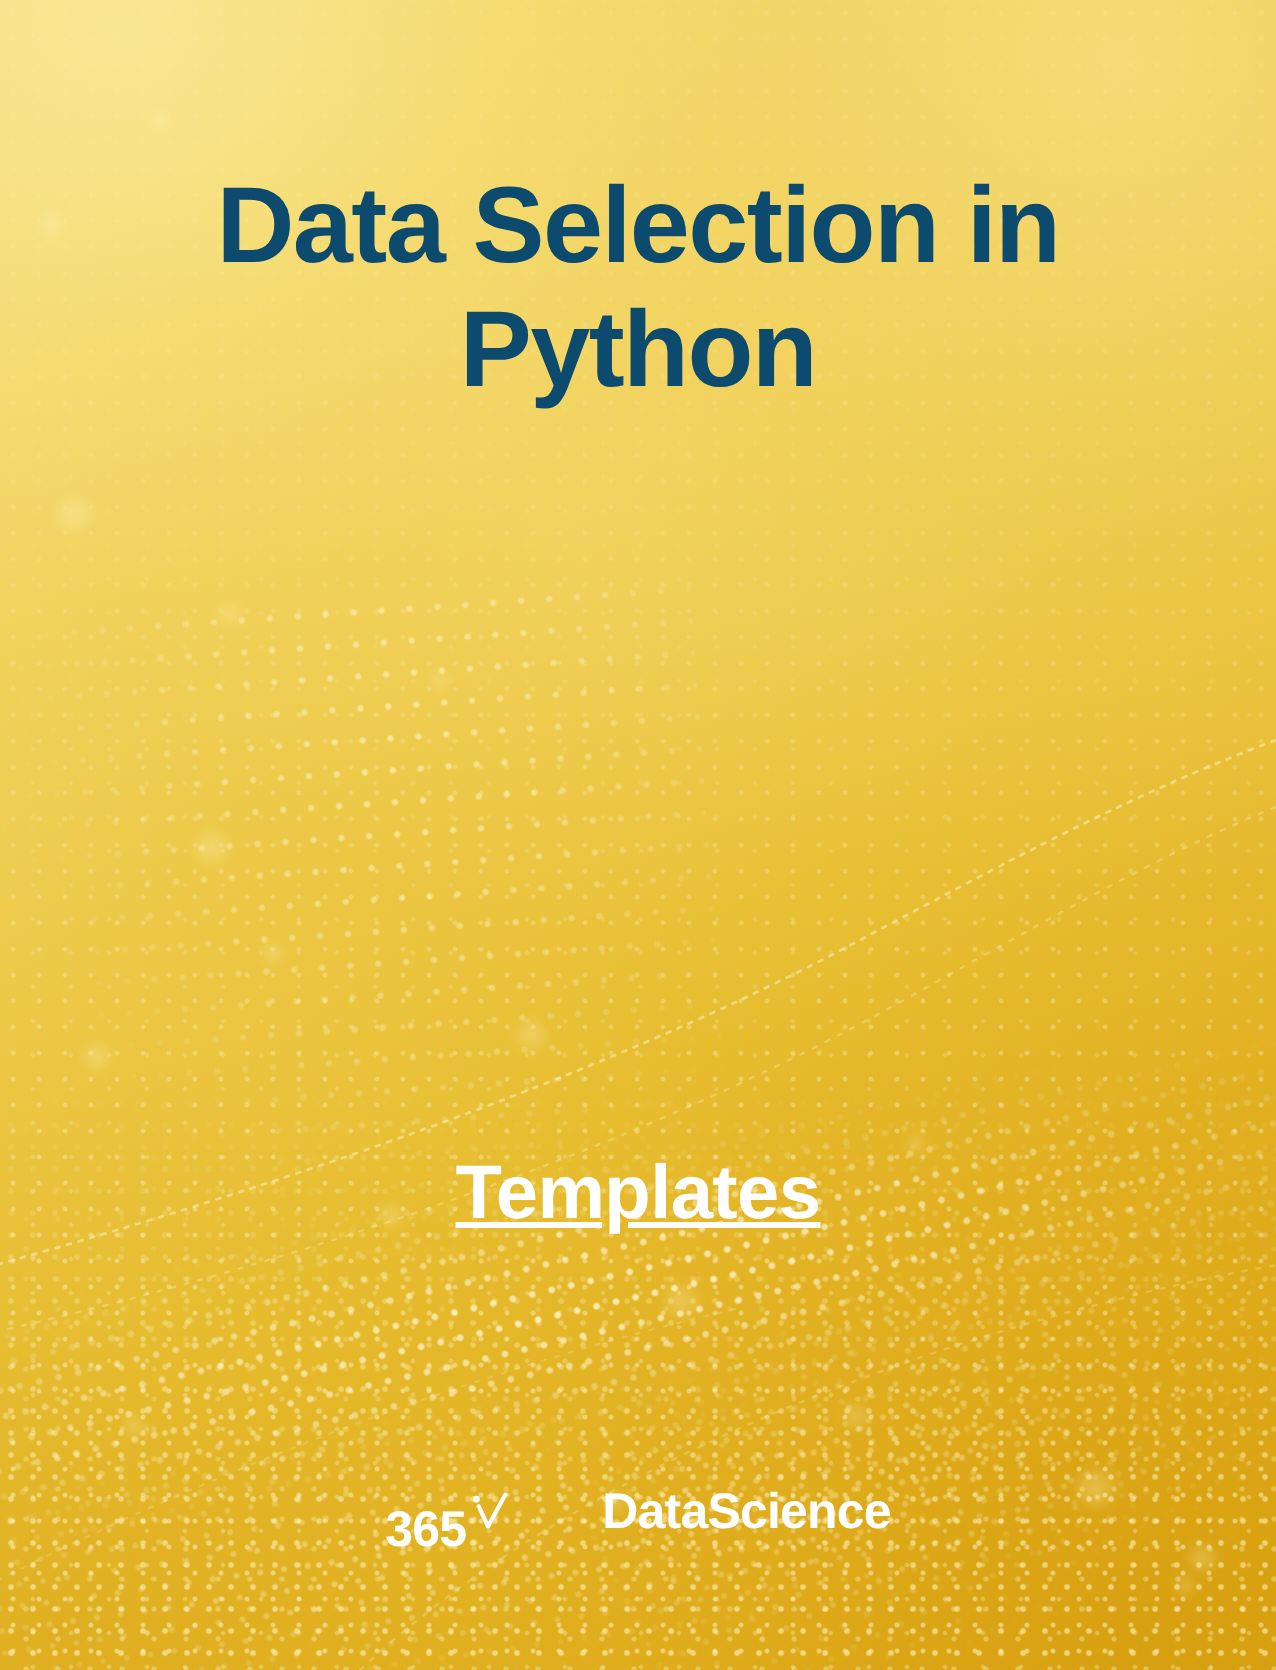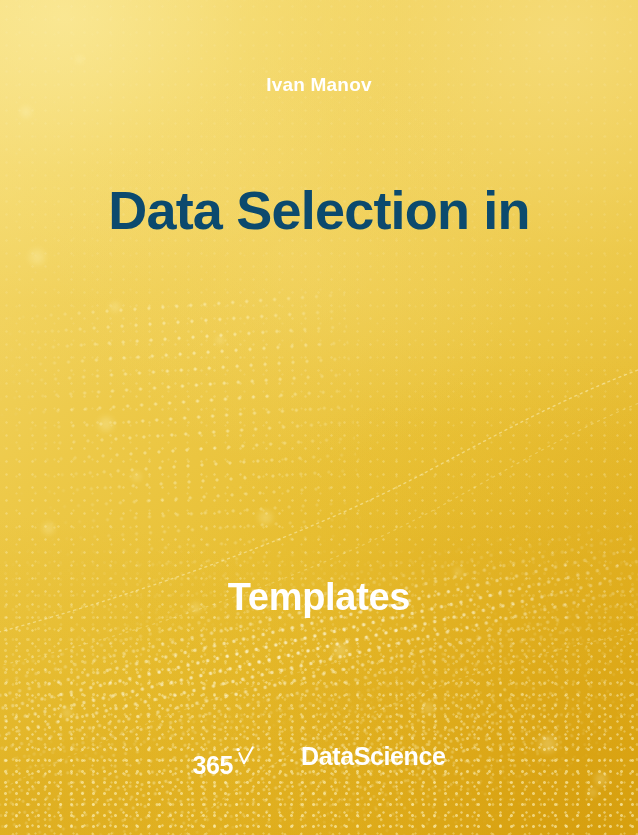--- a/index.html
+++ b/index.html
@@ -237,20 +237,21 @@
   .subtitle {
     position: absolute;
     top: 576px;
     left: 0;
     right: 0;
     text-align: center;
     font-size: 38px;
     font-weight: 600;
     letter-spacing: -0.3px;
     color: #ffffff;
+    text-decoration: underline;
   }
 
   
   .logo {
     position: absolute;
     top: 734px;
     left: 0;
     right: 0;
     display: flex;
     align-items: center;
@@ -321,24 +322,24 @@
     <div class="bokeh" style="left:536px; top:732px; width:24px; height:24px; opacity:.44;"></div>
     <div class="bokeh" style="left:592px; top:770px; width:18px; height:18px; opacity:.38;"></div>
     <div class="bokeh" style="left:586px; top:786px; width:13px; height:13px; opacity:.34;"></div>
     <div class="bokeh" style="left:60px;  top:706px; width:14px; height:14px; opacity:.36;"></div>
     <div class="bokeh" style="left:452px; top:566px; width:12px; height:12px; opacity:.32;"></div>
     <div class="bokeh" style="left:300px; top:744px; width:15px; height:15px; opacity:.34;"></div>
   </div>
 
   <div class="content">
 
-    <div class="author">Ivan Manov</div>
 
     <div class="title">
       <div>Data Selection in</div>
+      <div>Python</div>
     </div>
 
     <div class="subtitle">Templates</div>
 
     <div class="logo">
       <span class="logo-365">365</span>
       <span class="logo-mark">
         <svg viewBox="0 0 20 25" width="20" height="25" aria-hidden="true">
           <circle cx="3.2" cy="5.6" r="1.7" fill="#ffffff"></circle>
           <path d="M 4.4 9.2 L 9.0 19.2 L 17.6 3.4" fill="none" stroke="#ffffff" stroke-width="2.1" stroke-linecap="round" stroke-linejoin="round"></path>

